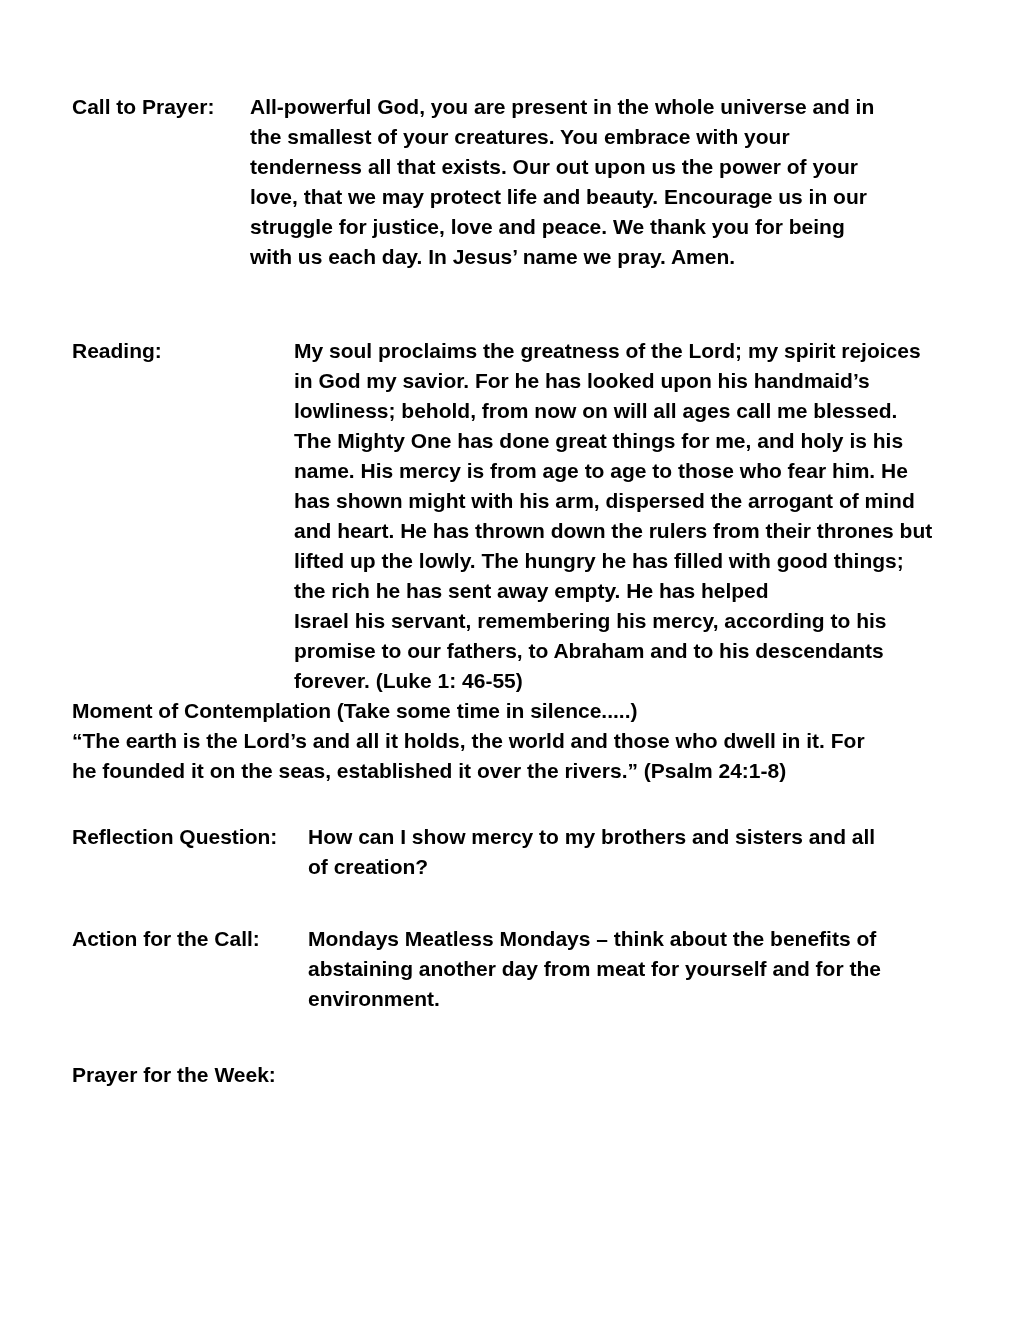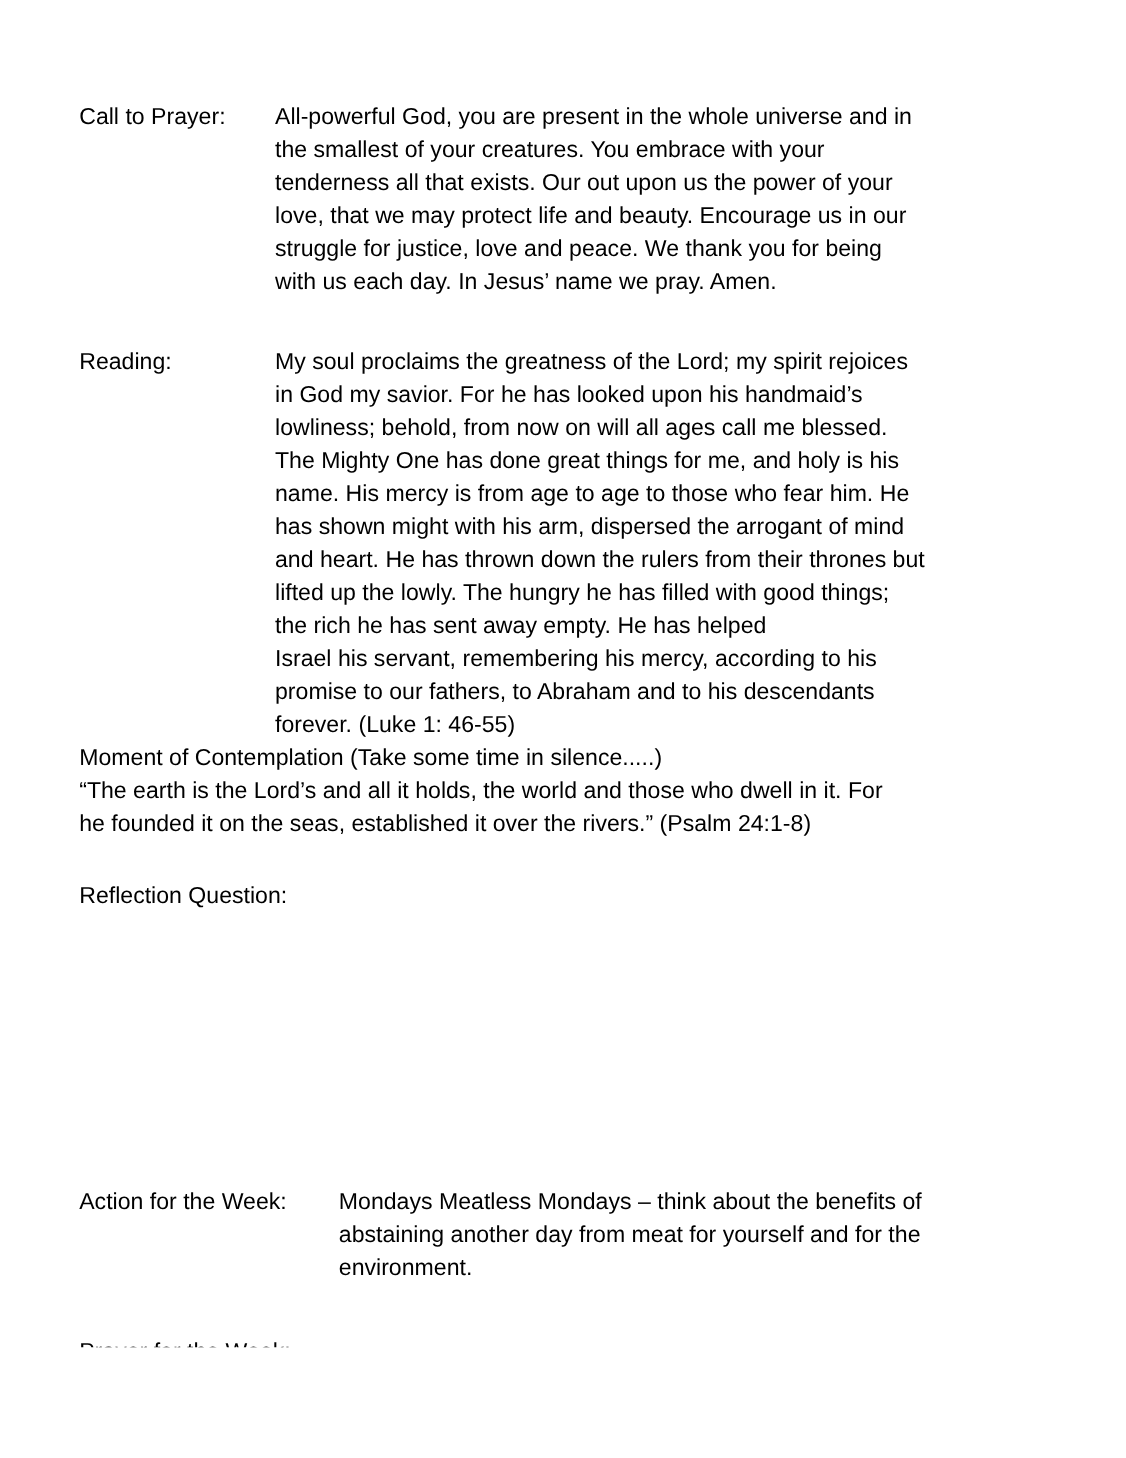--- a/index.html
+++ b/index.html
@@ -8,21 +8,21 @@
       background: #ffffff;
     }
     .page {
       position: relative;
       width: 1024px;
       height: 1225px;
       background: #ffffff;
       box-sizing: border-box;
       padding: 92px 20px 0 72px;
       font-family: "Liberation Sans", sans-serif;
-      font-weight: normal;
+      font-weight: bold;
       font-size: 21px;
       line-height: 30px;
       color: #000000;
       overflow: hidden;
     }
     .row {
       display: flex;
       align-items: flex-start;
     }
     .label-a {
@@ -30,23 +30,23 @@
       white-space: nowrap;
     }
     .label-b {
       flex: 0 0 236px;
       white-space: nowrap;
     }
     .body-text {
       flex: 1;
       white-space: pre-line;
     }
-    .sec-reading   { margin-top: 42px; }
+    .sec-reading   { margin-top: 64px; gap: 44px; }
     .sec-contempl  { }
-    .sec-reflect   { margin-top: 36px; flex-direction: column; }
+    .sec-reflect   { margin-top: 36px; }
     .sec-action    { margin-top: 42px; }
     .sec-prayer    { margin-top: 46px; }
     .block-heading { white-space: nowrap; }
     .block-body    { white-space: pre-line; }
   </style>
 </head>
 <body>
 
 <div class="page">
 
@@ -77,24 +77,26 @@
   </section>
 
   <section class="sec-contempl">
     <div class="block-heading">Moment of Contemplation (Take some time in silence.....)</div>
     <div class="block-body">“The earth is the Lord’s and all it holds, the world and those who dwell in it. For
 he founded it on the seas, established it over the rivers.” (Psalm 24:1-8)</div>
   </section>
 
   <section class="row sec-reflect">
     <div class="label-b">Reflection Question:</div>
+    <div class="body-text">How can I show mercy to my brothers and sisters and all
+of creation?</div>
   </section>
 
   <section class="row sec-action">
-    <div class="label-b">Action for the Week:</div>
+    <div class="label-b">Action for the Call:</div>
     <div class="body-text">Mondays Meatless Mondays – think about the benefits of
 abstaining another day from meat for yourself and for the
 environment.</div>
   </section>
 
   <section class="row sec-prayer">
     <div class="label-b">Prayer for the Week:</div>
   </section>
 
 </div>

